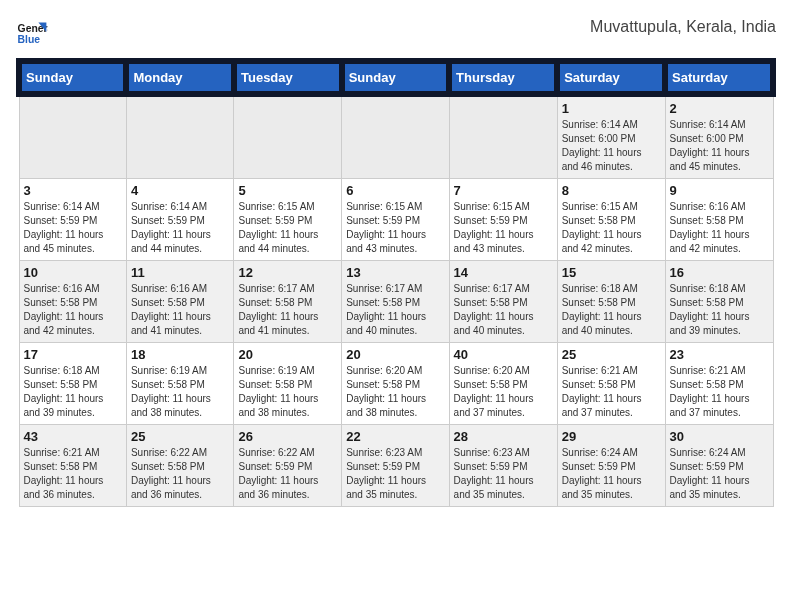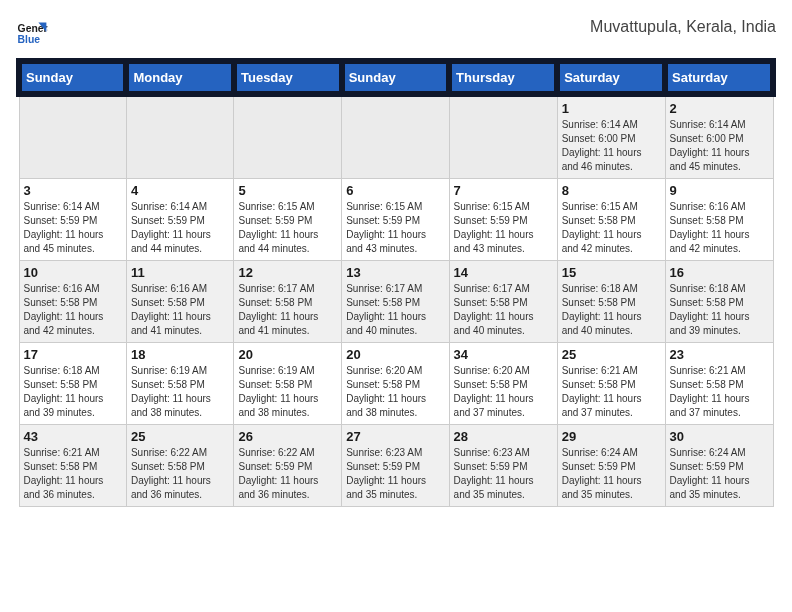--- a/index.html
+++ b/index.html
@@ -237,21 +237,21 @@
 Sunset: 5:58 PM
 Daylight: 11 hours and 38 minutes.</div>
         </td>
         <td>
           <span class="day-num">20</span>
           <div class="day-info" style="white-space: pre-line;">Sunrise: 6:20 AM
 Sunset: 5:58 PM
 Daylight: 11 hours and 38 minutes.</div>
         </td>
         <td>
-          <span class="day-num">34</span>
+          <span class="day-num">40</span>
           <div class="day-info" style="white-space: pre-line;">Sunrise: 6:20 AM
 Sunset: 5:58 PM
 Daylight: 11 hours and 37 minutes.</div>
         </td>
         <td>
           <span class="day-num">25</span>
           <div class="day-info" style="white-space: pre-line;">Sunrise: 6:21 AM
 Sunset: 5:58 PM
 Daylight: 11 hours and 37 minutes.</div>
         </td>
@@ -275,21 +275,21 @@
 Sunset: 5:58 PM
 Daylight: 11 hours and 36 minutes.</div>
         </td>
         <td>
           <span class="day-num">26</span>
           <div class="day-info" style="white-space: pre-line;">Sunrise: 6:22 AM
 Sunset: 5:59 PM
 Daylight: 11 hours and 36 minutes.</div>
         </td>
         <td>
-          <span class="day-num">27</span>
+          <span class="day-num">22</span>
           <div class="day-info" style="white-space: pre-line;">Sunrise: 6:23 AM
 Sunset: 5:59 PM
 Daylight: 11 hours and 35 minutes.</div>
         </td>
         <td>
           <span class="day-num">28</span>
           <div class="day-info" style="white-space: pre-line;">Sunrise: 6:23 AM
 Sunset: 5:59 PM
 Daylight: 11 hours and 35 minutes.</div>
         </td>

